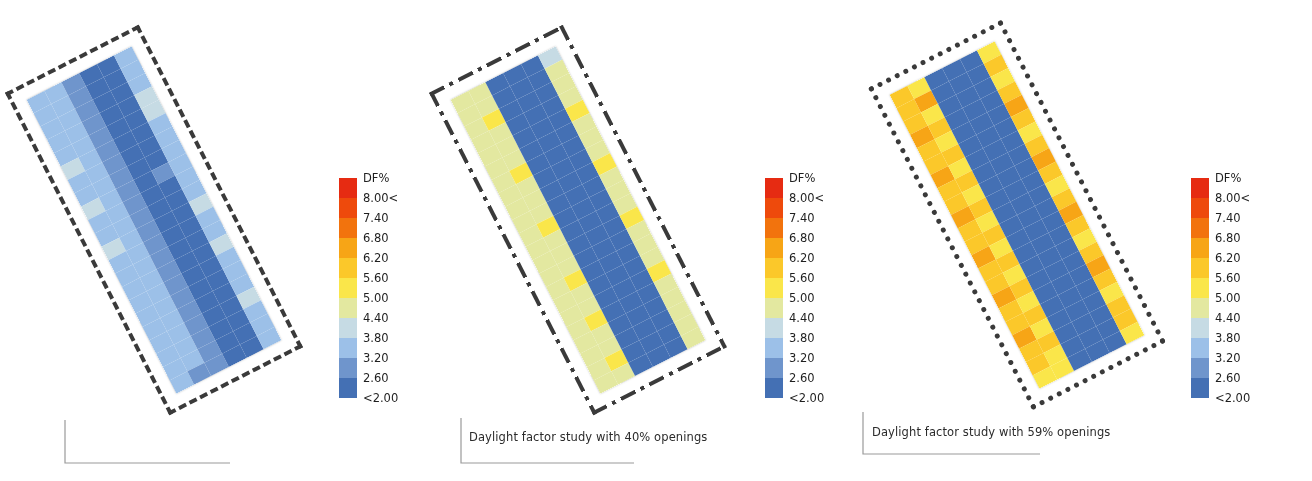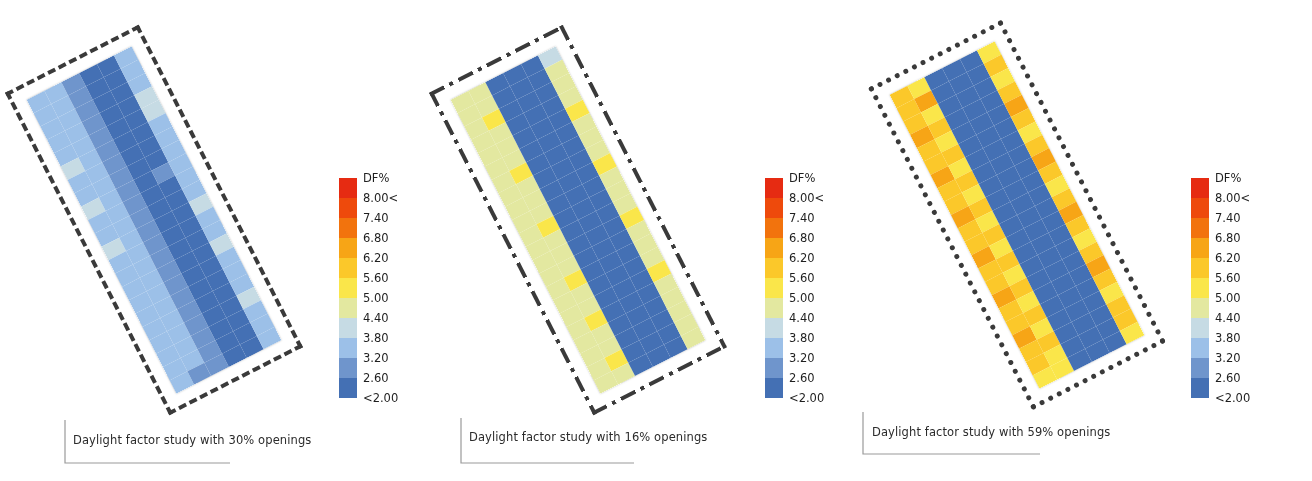--- a/index.html
+++ b/index.html
@@ -275,21 +275,20 @@
             <div class="cell" style="background: rgb(68, 112, 180);"></div>
             <div class="cell" style="background: rgb(68, 112, 180);"></div>
             <div class="cell" style="background: rgb(156, 192, 232);"></div>
           </div>
       </div>
     </div>
 
     <svg class="leader" style="left:60px; top:420px; width:180px; height:50px;">
       <path d="M 5 0 L 5 43 L 170 43"></path>
     </svg>
-    <div class="caption" style="left:73px; top:433px;">Daylight factor study with 30% openings</div>
 
     <div class="legend legend-1">
       <div class="legend-bar">
           <div class="legend-swatch" style="background: rgb(230, 43, 18);"></div>
           <div class="legend-swatch" style="background: rgb(238, 74, 12);"></div>
           <div class="legend-swatch" style="background: rgb(242, 115, 13);"></div>
           <div class="legend-swatch" style="background: rgb(247, 165, 22);"></div>
           <div class="legend-swatch" style="background: rgb(251, 200, 42);"></div>
           <div class="legend-swatch" style="background: rgb(250, 230, 74);"></div>
           <div class="legend-swatch" style="background: rgb(227, 232, 160);"></div>
@@ -453,21 +452,21 @@
             <div class="cell" style="background: rgb(68, 112, 180);"></div>
             <div class="cell" style="background: rgb(68, 112, 180);"></div>
             <div class="cell" style="background: rgb(227, 232, 160);"></div>
           </div>
       </div>
     </div>
 
     <svg class="leader" style="left:32px; top:418px; width:190px; height:52px;">
       <path d="M 5 0 L 5 45 L 178 45"></path>
     </svg>
-    <div class="caption" style="left:45px; top:430px;">Daylight factor study with 16% openings</div>
+    <div class="caption" style="left:45px; top:430px;">Daylight factor study with 40% openings</div>
 
     <div class="legend legend-2" style="left:341px; top:172px;">
       <div class="legend-bar">
           <div class="legend-swatch" style="background: rgb(230, 43, 18);"></div>
           <div class="legend-swatch" style="background: rgb(238, 74, 12);"></div>
           <div class="legend-swatch" style="background: rgb(242, 115, 13);"></div>
           <div class="legend-swatch" style="background: rgb(247, 165, 22);"></div>
           <div class="legend-swatch" style="background: rgb(251, 200, 42);"></div>
           <div class="legend-swatch" style="background: rgb(250, 230, 74);"></div>
           <div class="legend-swatch" style="background: rgb(227, 232, 160);"></div>

